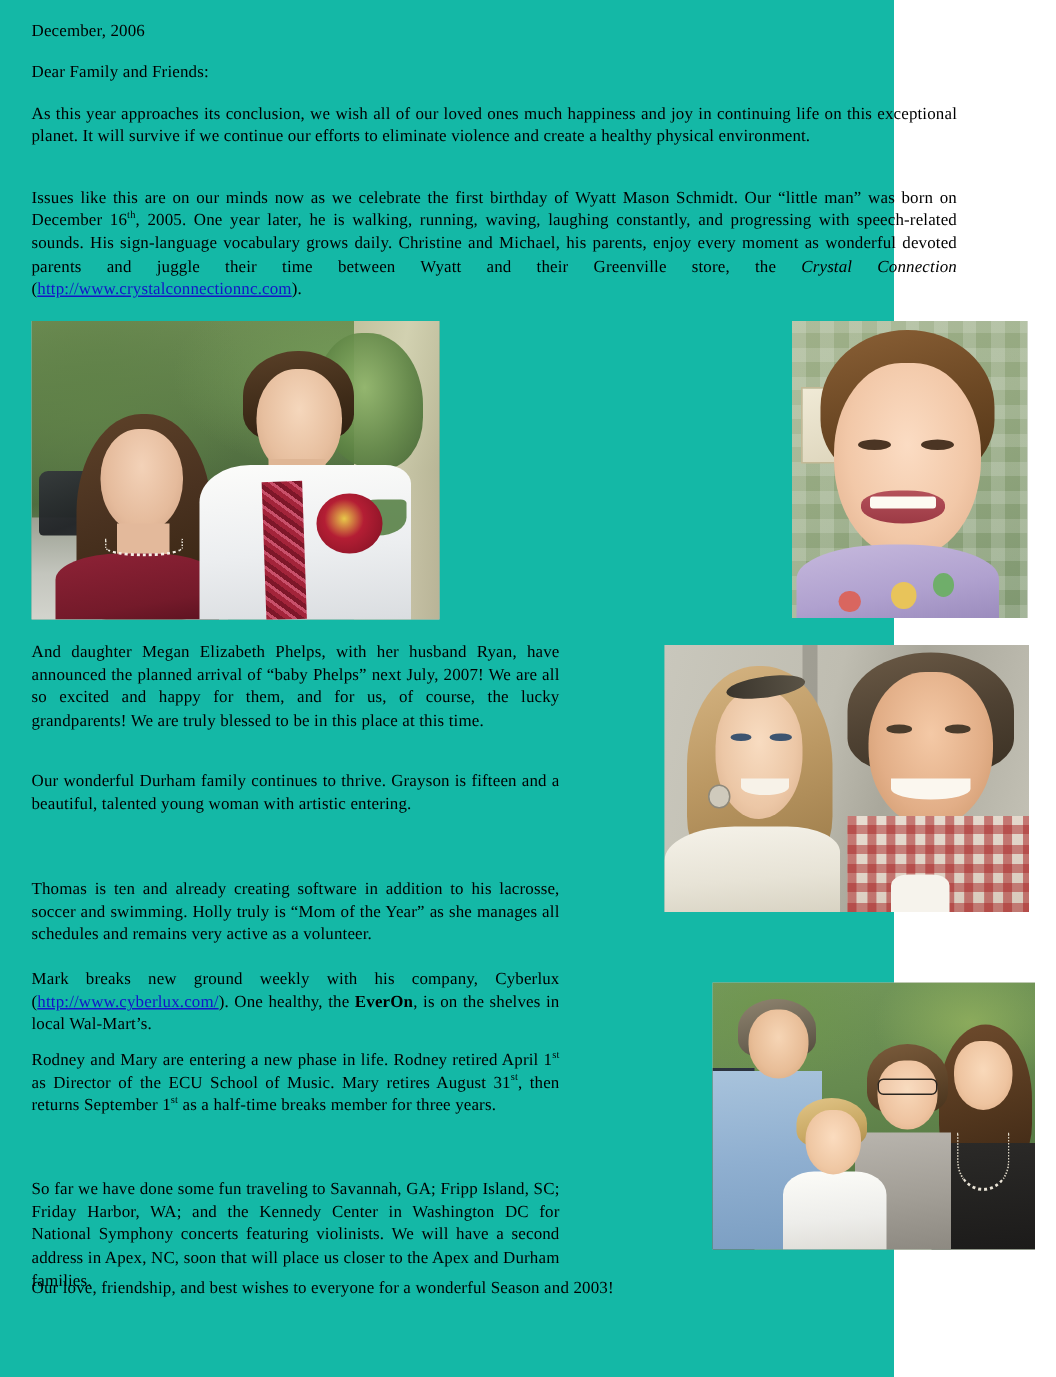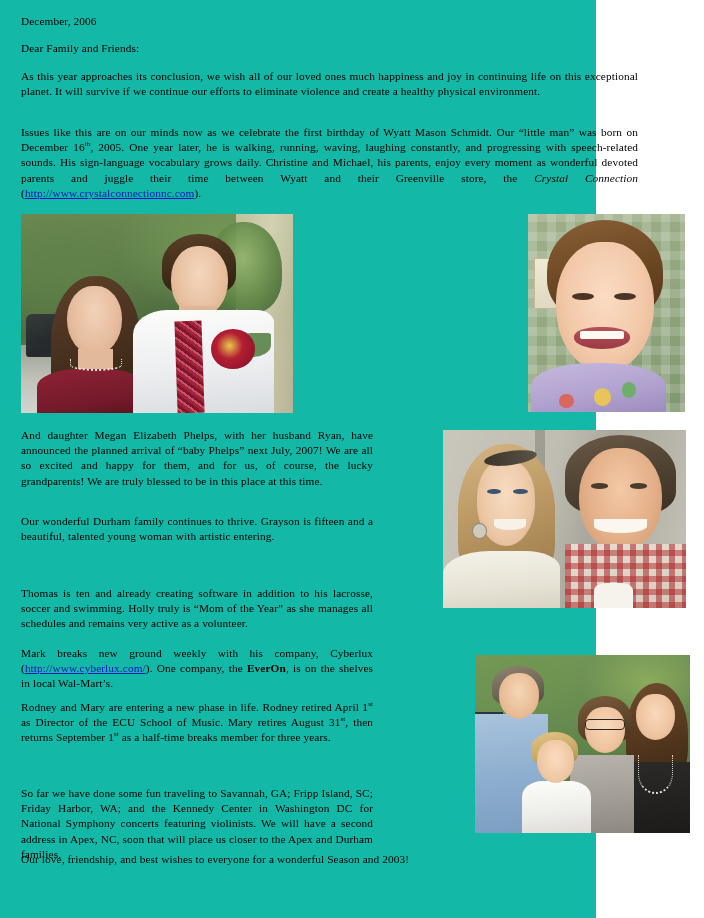--- a/index.html
+++ b/index.html
@@ -381,21 +381,21 @@
     <span>Issues  like this are on our minds  now as we celebrate  the first birthday  of Wyatt  Mason  Schmidt.  Our “little  man” was born on December  16</span><sup>th</sup><span>, 2005.  One year later,  he is walking,  running,  waving,  laughing  constantly,  and progressing  with speech-related  sounds.  His sign-language  vocabulary  grows daily.  Christine  and Michael,  his parents,  enjoy  every moment  as wonderful  devoted  parents  and juggle  their time between  Wyatt  and their Greenville  store,  the </span><span class="italic">Crystal Connection</span><span> (</span><span class="link">http://www.crystalconnectionnc.com</span><span>).</span>
   </div>
 
   <div class="tblock col-left p-megan">And daughter  Megan  Elizabeth  Phelps, with  her husband  Ryan, have  announced  the planned  arrival  of “baby  Phelps” next July, 2007! We  are all so excited  and happy  for them,  and for us, of course,  the lucky  grandparents!  We  are truly  blessed  to be in this place  at this time.</div>
 
   <div class="tblock col-left p-durham">Our wonderful  Durham  family  continues  to thrive.  Grayson  is fifteen  and a beautiful,  talented  young  woman  with  artistic entering.</div>
 
   <div class="tblock col-left p-thomas">Thomas  is ten and already  creating  software  in addition  to his lacrosse,  soccer  and swimming.  Holly truly  is “Mom of the Year” as she manages  all schedules  and remains  very  active  as a volunteer.</div>
 
   <div class="tblock col-left p-mark">
-    <span>Mark breaks  new ground  weekly  with his company,  Cyberlux (</span><span class="link">http://www.cyberlux.com/</span><span>).  One company,  the </span><span class="bold">EverOn</span><span>,  is on the shelves  in local Wal-Mart’s.</span>
+    <span>Mark breaks  new ground  weekly  with his company,  Cyberlux (</span><span class="link">http://www.cyberlux.com/</span><span>).  One healthy,  the </span><span class="bold">EverOn</span><span>,  is on the shelves  in local Wal-Mart’s.</span>
   </div>
 
   <div class="tblock col-left p-rodney">
     <span>Rodney  and Mary  are entering  a new phase  in life. Rodney  retired April  1</span><sup>st</sup><span> as Director  of the  ECU  School  of Music.  Mary  retires August  31</span><sup>st</sup><span>, then  returns  September  1</span><sup>st</sup><span> as a half-time  breaks  member for three  years.</span>
   </div>
 
   <div class="tblock col-left p-travel">So far we have  done some  fun traveling  to Savannah,  GA; Fripp Island,  SC; Friday  Harbor,  WA;  and the Kennedy  Center  in Washington  DC for National  Symphony  concerts  featuring  violinists. We will have  a second  address  in Apex,  NC, soon that will place  us closer  to the Apex  and Durham  families.</div>
 
   <div class="tblock p-closing noj">Our love,  friendship,  and best wishes  to everyone  for a wonderful  Season  and 2003!</div>
 

